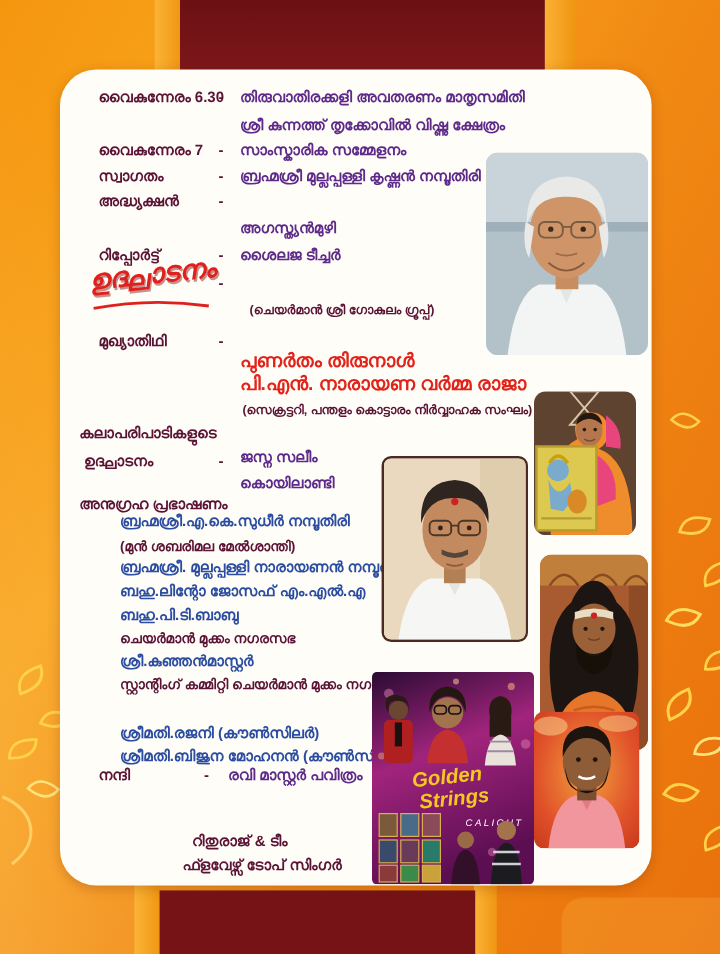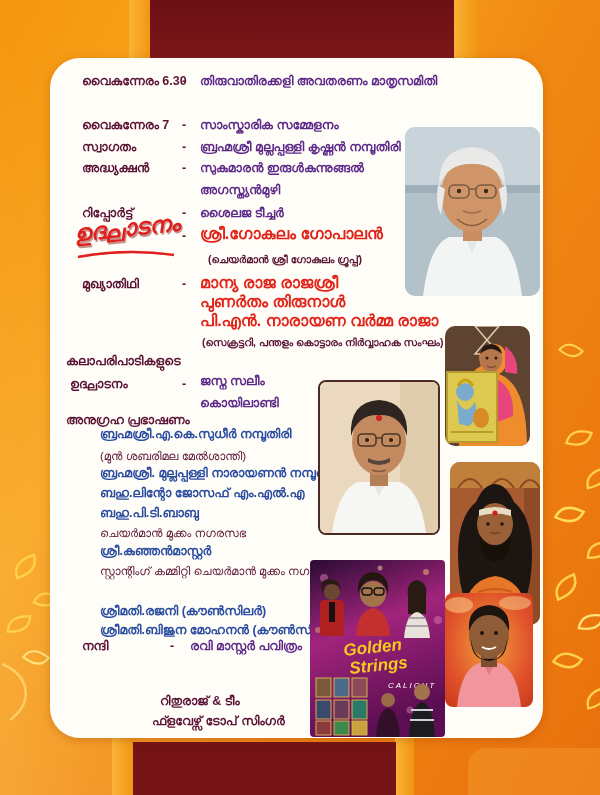--- a/index.html
+++ b/index.html
@@ -20,21 +20,21 @@
   .band-bottom{position:absolute;left:133px;top:742px;width:263px;height:53px;background:#751316;}
   
   .card{position:absolute;left:50px;top:58px;width:493px;height:680px;background:#fffdf7;border-radius:30px;z-index:1;box-shadow:0 2px 10px rgba(110,40,0,.25);}
   .t{position:absolute;white-space:nowrap;line-height:1.05;}
   .lbl{color:#5a1335;font-weight:bold;font-size:12.5px;}
   .val{color:#5d2a8a;font-weight:bold;font-size:12.5px;}
   .dash{color:#5a1335;font-weight:bold;font-size:12.5px;}
   .redname{color:#e2231a;font-weight:bold;font-size:16px;}
   .sub{color:#5a1335;font-weight:bold;font-size:10.5px;}
   .blue{color:#2b4da1;font-weight:bold;font-size:12.5px;}
-  .marn{color:#5a1335;font-weight:normal;font-size:11.5px;}
+  .marn{color:#5a1335;font-weight:bold;font-size:11.5px;}
   .logo{color:#e0201c;font-size:23px;font-weight:bold;font-style:italic;transform:rotate(-6deg);text-shadow:1px 2px 0 rgba(122,16,14,.45);}
   .logo-swash{position:absolute;}
   .gana-title{color:#e2231a;font-weight:bold;font-size:24px;}
   .gana-sub{color:#5a1335;font-weight:bold;font-size:12.5px;}
   
   .photo{position:absolute;z-index:2;overflow:hidden;}
   .photo svg{display:block;}
   .p1{left:405px;top:127px;width:135px;height:169px;border-radius:10px;}
   .p2{left:445px;top:326px;width:85px;height:120px;border-radius:10px;}
   .p3{left:318px;top:380px;width:122px;height:155px;border-radius:8px;border:2px solid #4a2a22;box-sizing:border-box;}
@@ -98,49 +98,47 @@
   </svg>
 <svg class="leaf" style="left:560px;top:342px;transform:rotate(40deg)" width="22" height="17" viewBox="0 0 27 21">
     <path d="M2 19 C2 7 10 2 25 2 C25 14 17 19 2 19 Z" fill="none" stroke="#ffd24a" stroke-width="2.6"></path>
   </svg>
 
 <div class="card">
 
   <span class="t lbl" style="left:32px;top:17px">വൈകുന്നേരം 6.30</span>
   <span class="t dash" style="left:132px;top:17px">-</span>
   <span class="t val" style="left:150px;top:17px">തിരുവാതിരക്കളി അവതരണം മാതൃസമിതി</span>
+  <span class="t val" style="left:150px;top:40px">ശ്രീ കുന്നത്ത് തൃക്കോവിൽ വിഷ്ണു ക്ഷേത്രം</span>
 
   <span class="t lbl" style="left:32px;top:61px">വൈകുന്നേരം 7</span>
   <span class="t dash" style="left:132px;top:61px">-</span>
   <span class="t val" style="left:150px;top:61px">സാംസ്കാരിക സമ്മേളനം</span>
 
   <span class="t lbl" style="left:32px;top:83px">സ്വാഗതം</span>
   <span class="t dash" style="left:132px;top:83px">-</span>
   <span class="t val" style="left:150px;top:83px">ബ്രഹ്മശ്രീ മുല്ലപ്പള്ളി കൃഷ്ണൻ നമ്പൂതിരി</span>
 
   <span class="t lbl" style="left:32px;top:104px">അദ്ധ്യക്ഷൻ</span>
   <span class="t dash" style="left:132px;top:104px">-</span>
-  <span class="t val" style="left:150px;top:104px">സുകുമാരൻ ഇരുൾകുന്നുങ്ങൽ</span>
   <span class="t val" style="left:150px;top:126px">അഗസ്ത്യൻമുഴി</span>
 
   <span class="t lbl" style="left:32px;top:149px">റിപ്പോർട്ട്</span>
   <span class="t dash" style="left:132px;top:149px">-</span>
   <span class="t val" style="left:150px;top:149px">ശൈലജ ടീച്ചർ</span>
 
   <span class="t logo" style="left:24px;top:158px">ഉദ്ഘാടനം</span>
   <svg class="logo-swash" style="left:26px;top:192px" width="100" height="10" viewBox="0 0 100 10">
       <path d="M2 7 Q50 -2 98 5" fill="none" stroke="#e0201c" stroke-width="2.4"></path>
     </svg>
   <span class="t dash" style="left:132px;top:172px">-</span>
-  <span class="t redname" style="left:150px;top:168px">ശ്രീ.ഗോകുലം ഗോപാലൻ</span>
   <span class="t sub" style="left:158px;top:196px">(ചെയർമാൻ ശ്രീ ഗോകുലം ഗ്രൂപ്പ്)</span>
 
   <span class="t lbl" style="left:32px;top:220px">മുഖ്യാതിഥി</span>
   <span class="t dash" style="left:132px;top:220px">-</span>
-  <span class="t redname" style="left:150px;top:217px">മാന്യ രാജ രാജശ്രീ</span>
   <span class="t redname" style="left:150px;top:236px">പുണർതം തിരുനാൾ</span>
   <span class="t redname" style="left:150px;top:255px">പി.എൻ. നാരായണ വർമ്മ രാജാ</span>
   <span class="t sub" style="left:152px;top:279px">(സെക്രട്ടറി, പന്തളം കൊട്ടാരം നിർവ്വാഹക സംഘം)</span>
 
   <span class="t lbl" style="left:16px;top:297px">കലാപരിപാടികളുടെ</span>
   <span class="t lbl" style="left:20px;top:320px">ഉദ്ഘാടനം</span>
   <span class="t dash" style="left:132px;top:320px">-</span>
   <span class="t val" style="left:150px;top:317px">ജസ്ന സലീം</span>
   <span class="t val" style="left:150px;top:339px">കൊയിലാണ്ടി</span>
 

